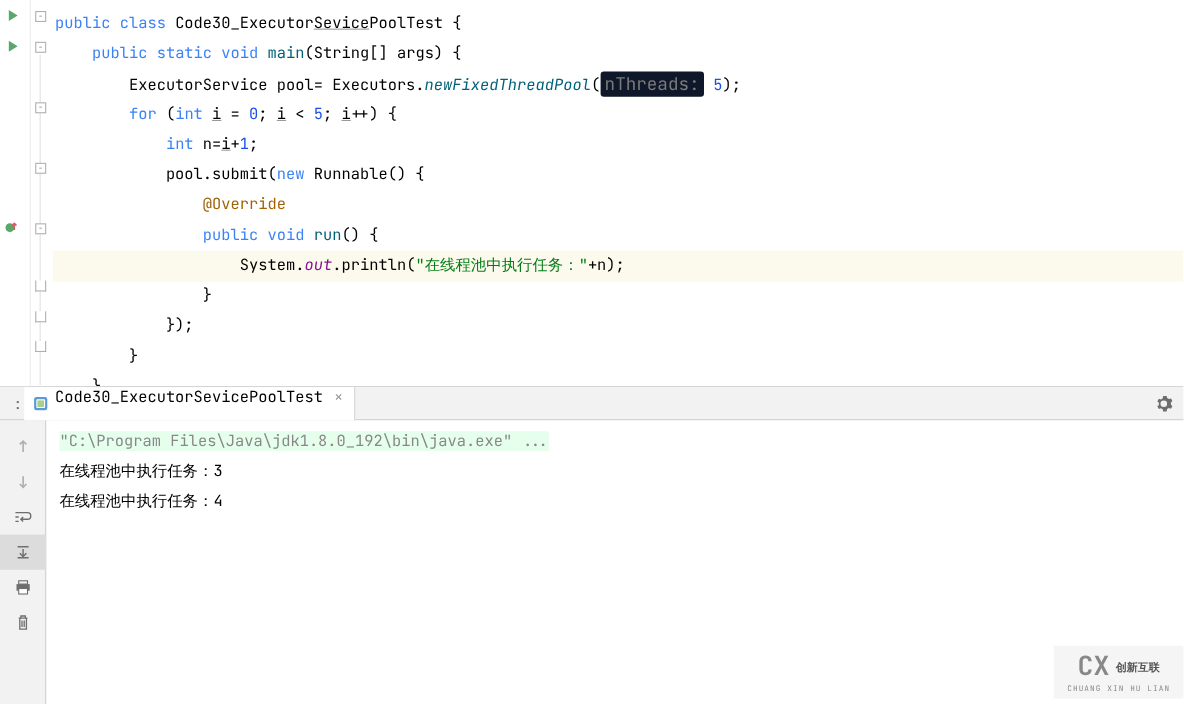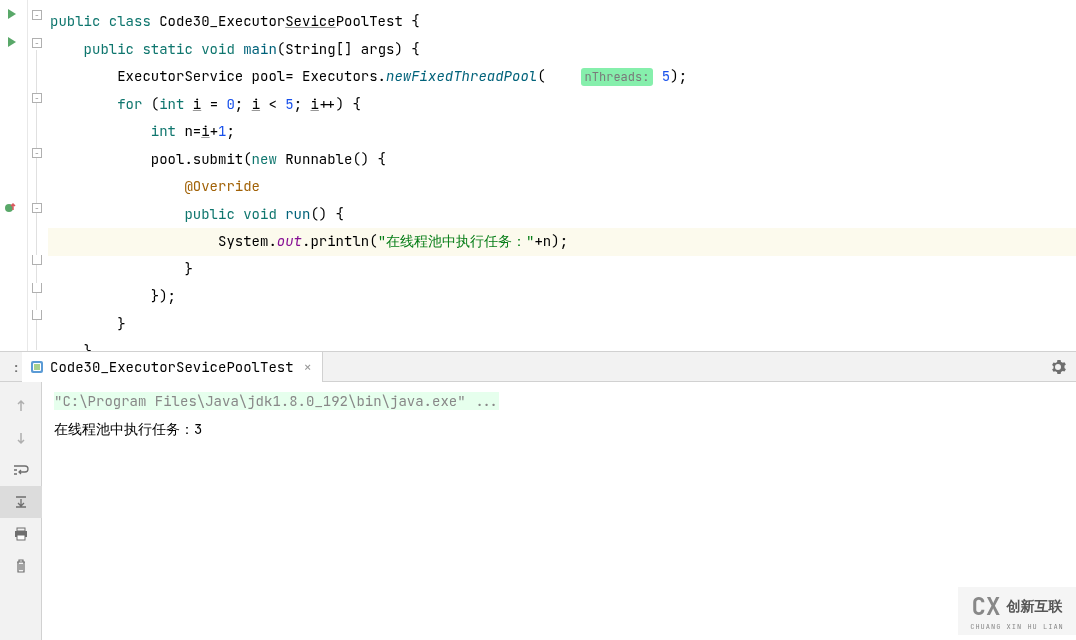--- a/index.html
+++ b/index.html
@@ -68,49 +68,47 @@
       white-space: pre;
       overflow: hidden;
     }
     .code-line {
       padding-left: 2px;
       height: 27.5px;
     }
     .highlighted-line {
       background: #fcfaed;
     }
-    .kw { color: #0f766e; }
+    .kw { color: #3b82f6; }
     .method { color: #00627a; }
     .method-italic { color: #00627a; font-style: italic; margin-top: 20px; }
     .field-italic { color: #871094; font-style: italic; }
     .num { color: #1750eb; }
     .str { color: #067d17; }
     .anno { color: #a16207; }
     .underline { text-decoration: underline; text-decoration-color: #999; }
     .param-hint {
-      background: #86efac;
+      background: #0f172a;
       color: #7a7a7a;
-      font-size: 12px;
+      font-size: 16px;
       padding: 1px 4px;
       border-radius: 3px;
       font-style: normal;
-      margin-left: 35px;
     }
     
     .console-tabs {
       height: 30px;
       display: flex;
       align-items: center;
       background: #f2f2f2;
       border-bottom: 1px solid #d1d1d1;
       position: relative;
     }
     .tab {
       display: flex;
-      align-items: center;
       padding: 0 10px 0 28px;
       height: 30px;
       background: #fff;
       border-right: 1px solid #d1d1d1;
       position: relative;
       margin-left: 22px;
     }
     .tab-icon {
       width: 14px;
       height: 14px;
@@ -181,21 +179,21 @@
       height: 48px;
       background: #f5f5f5;
       display: flex;
       align-items: center;
       justify-content: center;
       font-size: 10px;
       color: #888;
       flex-direction: column;
     }
     .watermark-main {
-      font-size: 14px;
+      font-size: 10px;
       color: #555;
       font-weight: bold;
     }
   </style>
 </head>
 <body>
 
 <div class="editor-area">
   <div class="gutter-left">
     <div class="run-icon run-icon-1">
@@ -277,21 +275,21 @@
           <rect x="1" y="4" width="12" height="6" fill="#6e6e6e"></rect>
           <rect x="3" y="8" width="8" height="5" fill="#fff" stroke="#6e6e6e"></rect>
         </svg>
     </div>
     <div class="console-toolbar-btn">
       <svg width="14" height="14" viewBox="0 0 14 14">
           <path d="M3 3 L11 3 M5 3 L5 1 L9 1 L9 3 M4 3 L4 13 L10 13 L10 3 M6 5 L6 11 M8 5 L8 11" stroke="#6e6e6e" stroke-width="1.2" fill="none"></path>
         </svg>
     </div>
   </div>
-  <div class="console-output" id="console-output"><div><span class="console-cmd">"C:\Program Files\Java\jdk1.8.0_192\bin\java.exe" ...</span></div><div>在线程池中执行任务：3</div></div>
+  <div class="console-output" id="console-output"><div><span class="console-cmd">"C:\Program Files\Java\jdk1.8.0_192\bin\java.exe" ...</span></div><div>在线程池中执行任务：3</div><div>在线程池中执行任务：4</div></div>
 </div>
 
 <div class="watermark">
   <div style="display:flex;align-items:center;gap:6px">
     <span style="font-size:24px;font-weight:bold;color:#888">CX</span>
     <span class="watermark-main">创新互联</span>
   </div>
   <div style="font-size:7px;letter-spacing:1px">CHUANG XIN HU LIAN</div>
 </div>
 

